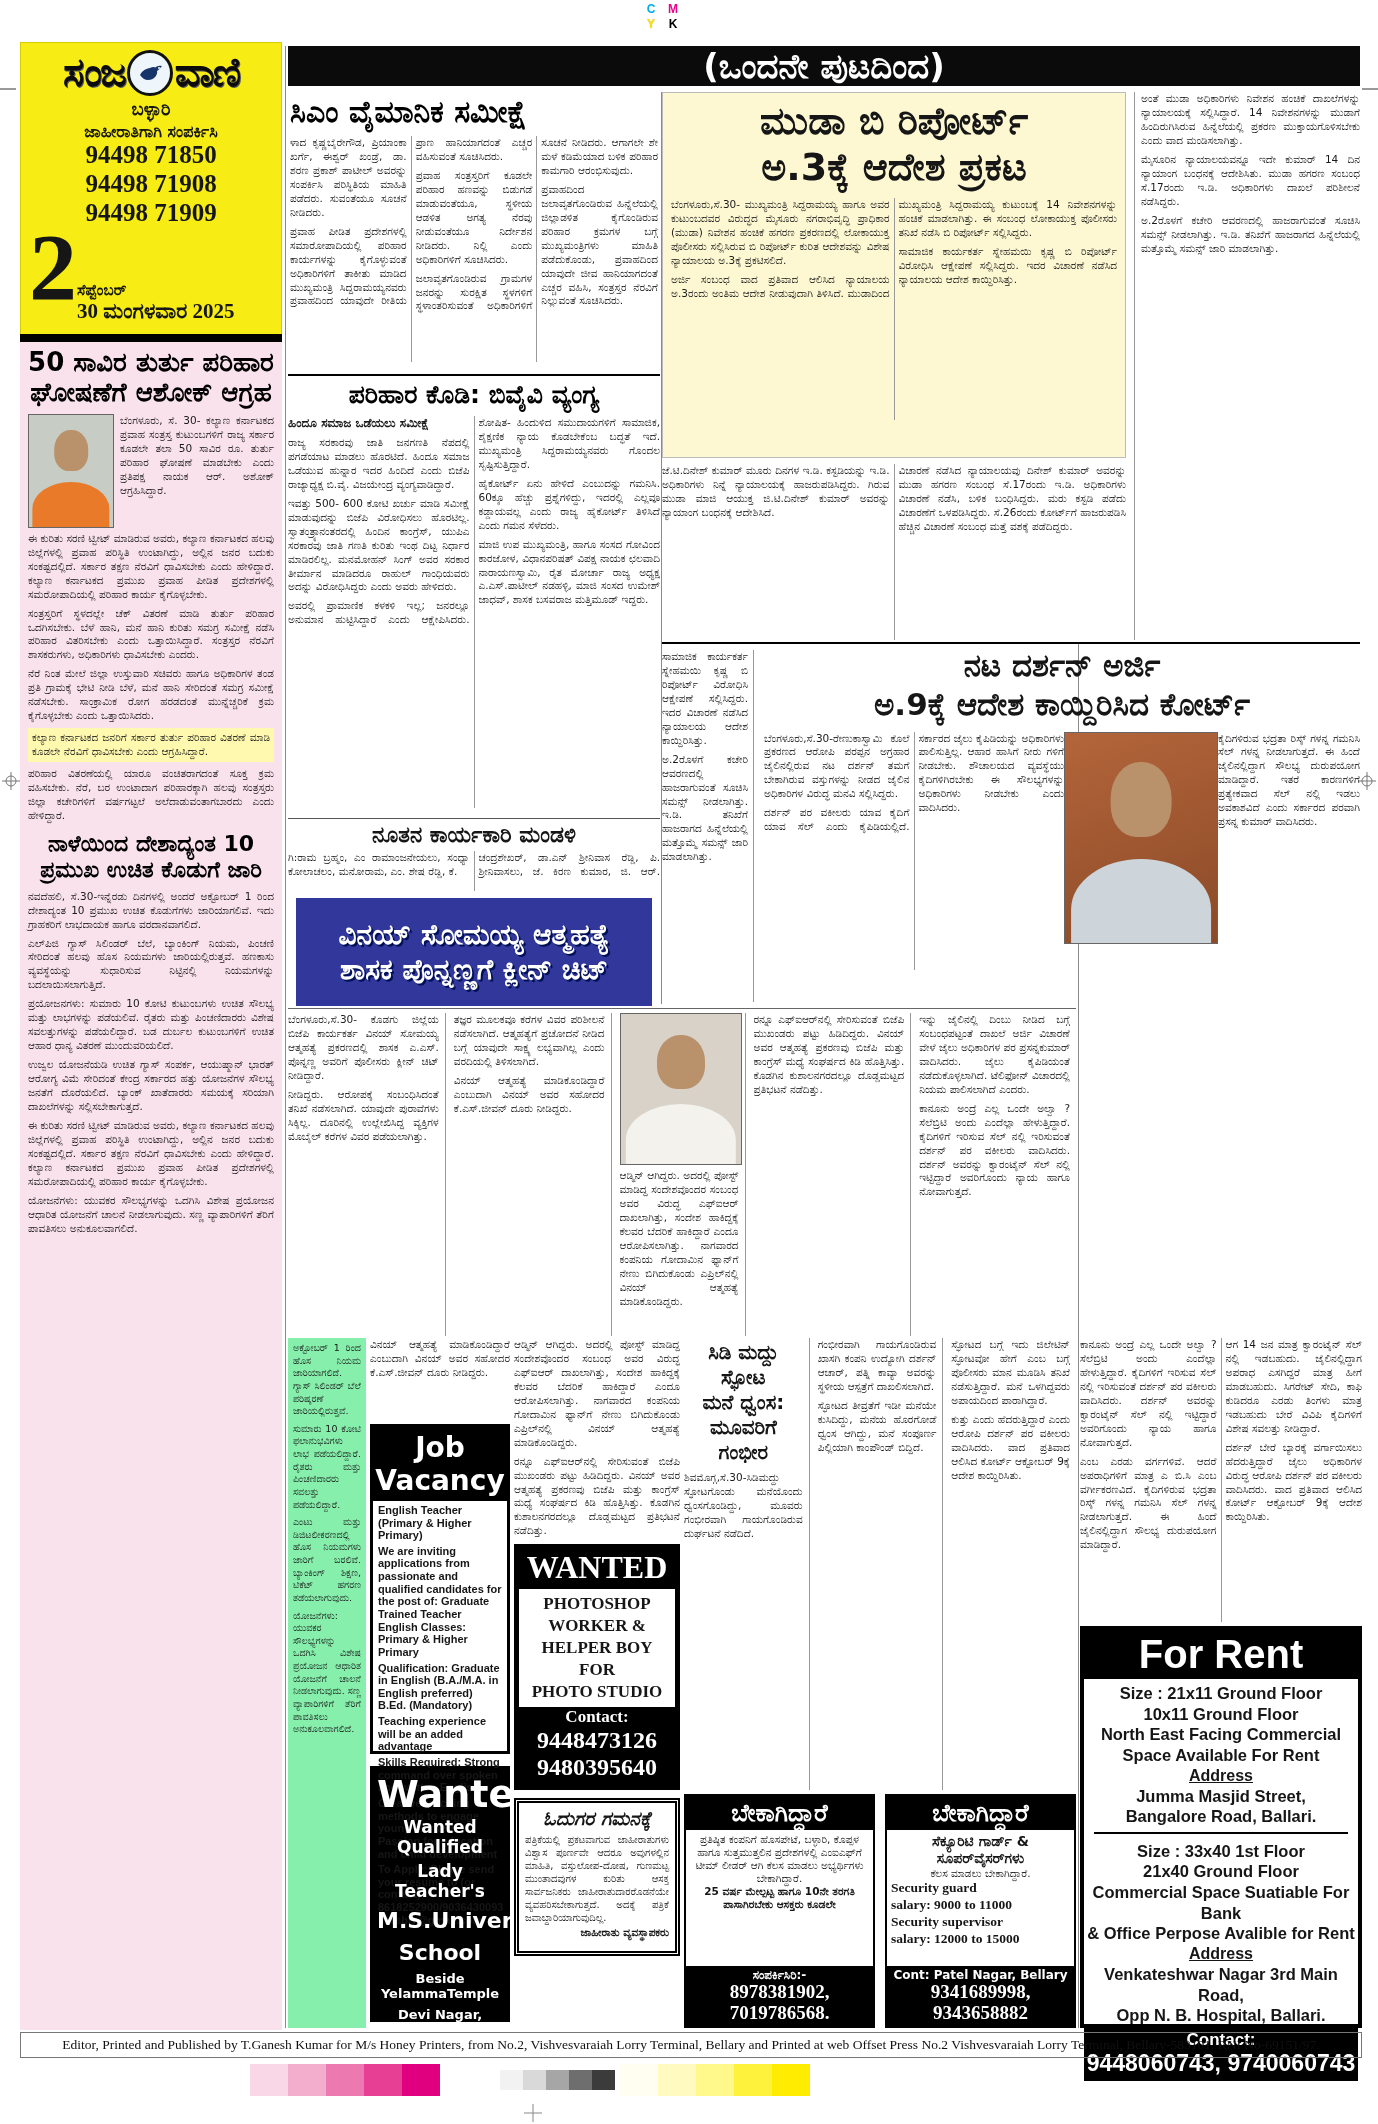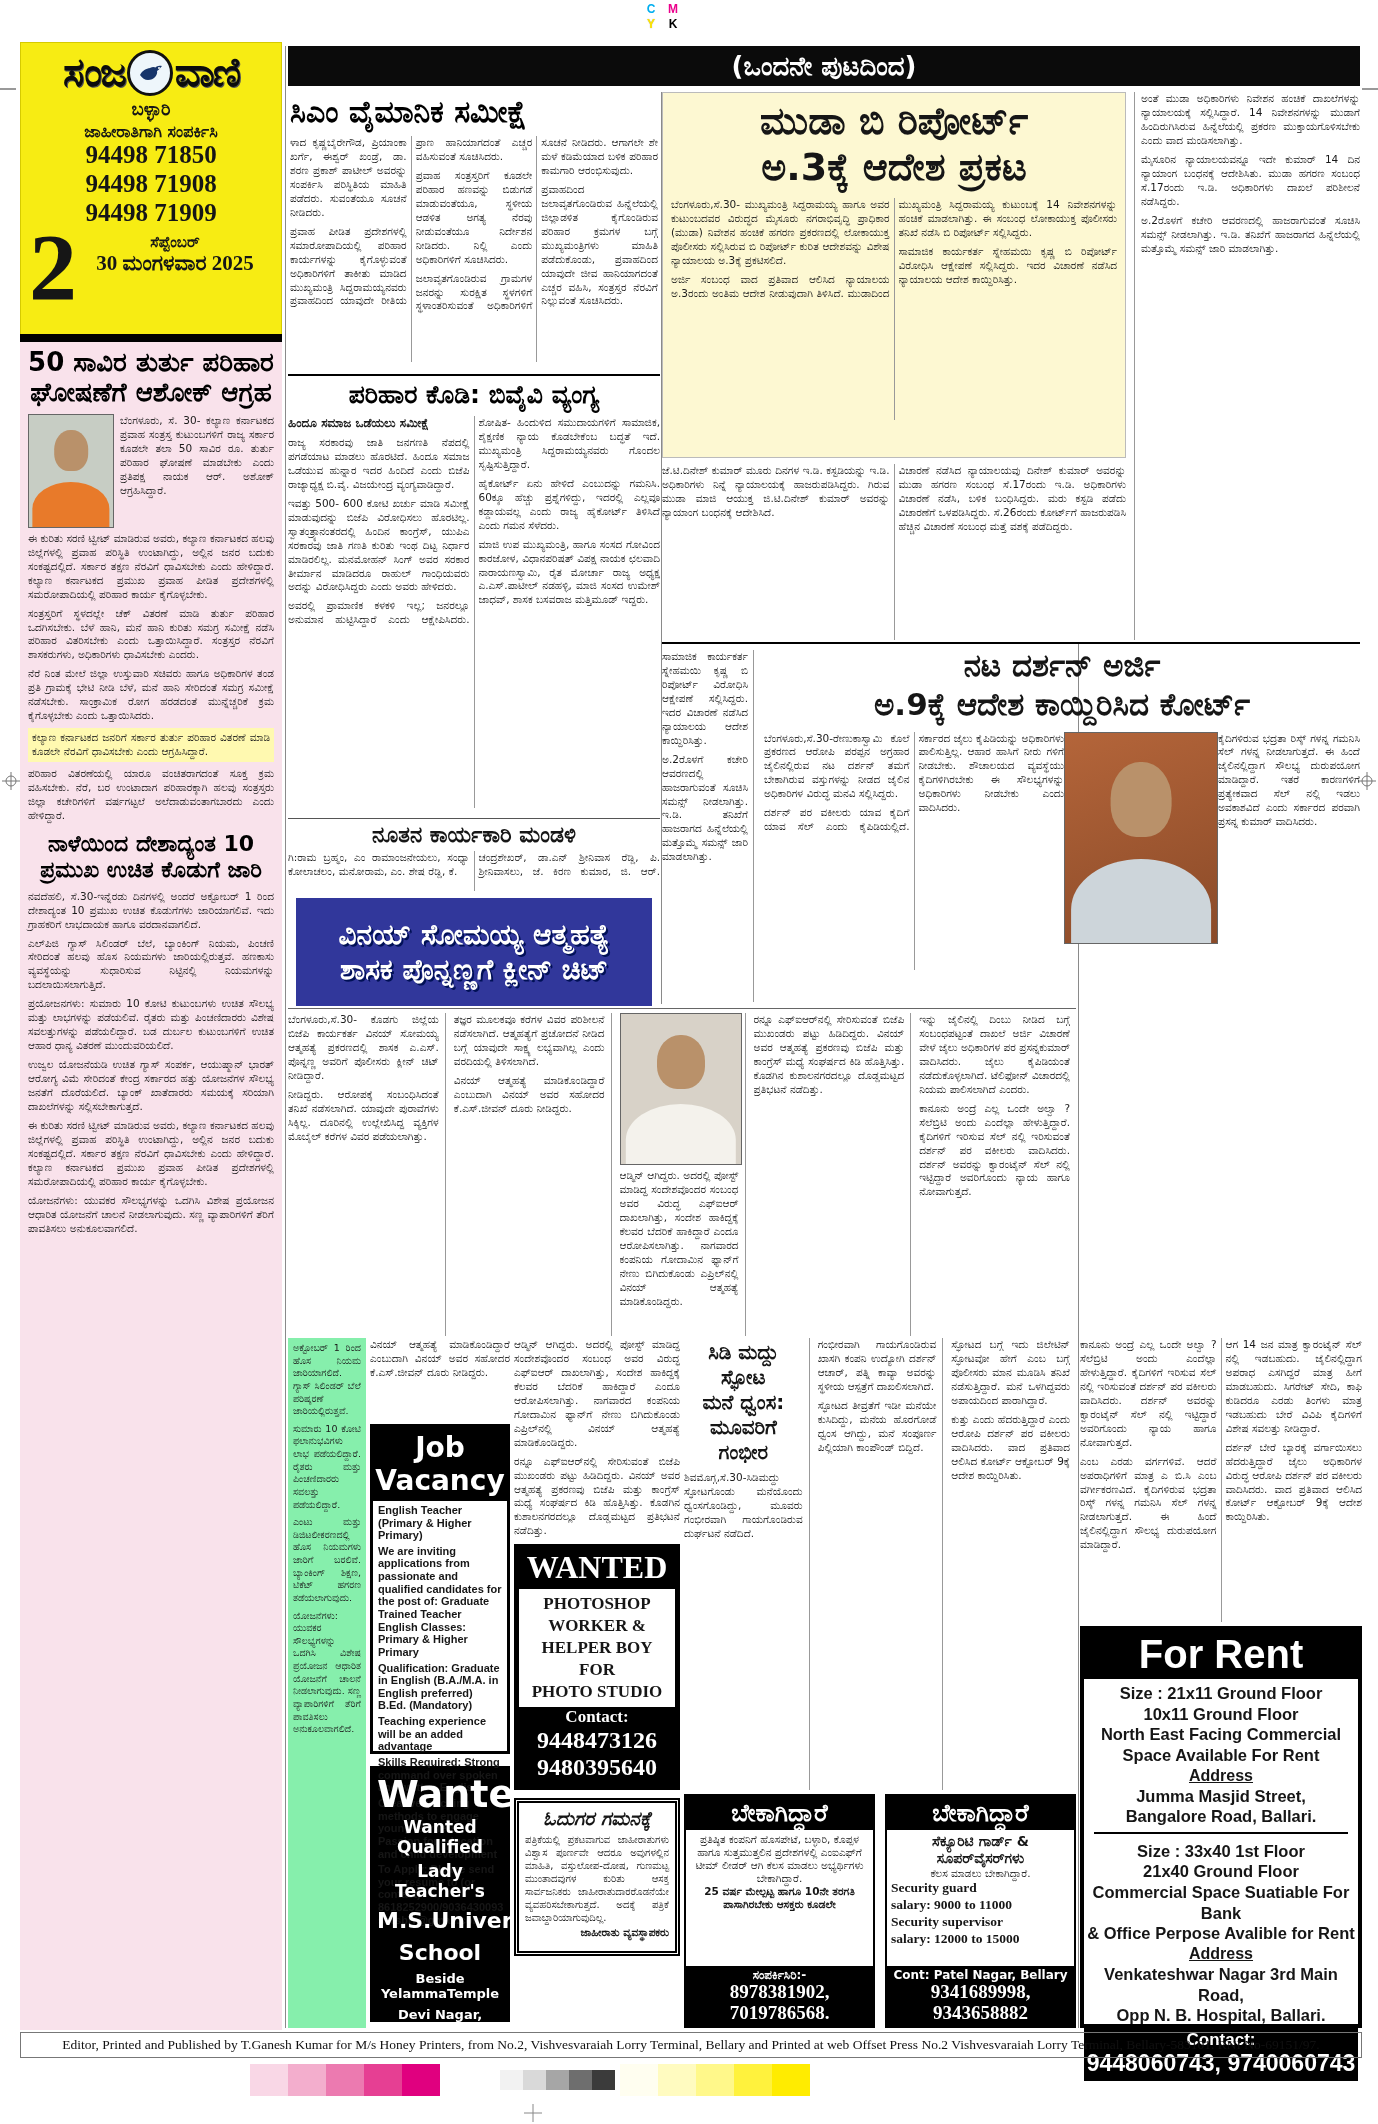--- a/index.html
+++ b/index.html
@@ -10,27 +10,27 @@
   
   #masthead{left:20px;top:42px;width:262px;height:296px;background:#f7ec13;border:1px solid #d6ca00;box-sizing:border-box;padding:6px 8px 0;}
   #masthead .logo-row{display:flex;align-items:center;justify-content:center;gap:2px;}
   #masthead .logo-txt{font-weight:bold;font-size:40px;letter-spacing:-2px;color:#0c0c0c;text-shadow:1px 1px 0 #555;}
   #masthead .dove{width:40px;height:40px;border-radius:50%;background:#eef6fb;border:3px solid #111;display:flex;align-items:center;justify-content:center;}
   #masthead .city{text-align:center;font-weight:bold;font-size:18px;margin-top:2px;}
   #masthead .contact{text-align:center;font-weight:bold;font-size:16px;margin-top:2px;}
   #masthead .phone{text-align:center;font-family:"Liberation Serif",serif;font-weight:bold;font-size:25px;line-height:1.15;}
   #masthead .bottom-row{display:flex;margin-top:0;}
   #masthead .pagenum{font-family:"Liberation Serif",serif;font-weight:bold;font-size:96px;line-height:.85;}
-  #masthead .daterow{flex:1;text-align:center;}
+  #masthead .daterow{flex:1;margin-top:48px;}
   #masthead .month{font-weight:bold;font-size:15px;margin-top:6px;}
   #masthead .dateline{font-weight:bold;font-size:21px;font-family:"Liberation Serif",serif;}
   #masthead-strip{left:20px;top:334px;width:262px;height:10px;background:#000;}
   
   #topbar{left:288px;top:46px;width:1072px;height:40px;background:#0b0b0b;display:flex;align-items:center;justify-content:center;}
-  #topbar span{color:#fff;font-weight:bold;font-size:26px;}
+  #topbar span{color:#fff;font-weight:bold;font-size:34px;}
   
   .bodytxt p{font-size:10.5px;line-height:1.33;margin:0 0 5px;text-align:justify;color:#1a1a1a;}
   .cols2{column-count:2;column-gap:9px;column-rule:1px solid #999;}
   .cols3{column-count:3;column-gap:9px;column-rule:1px solid #999;}
   .clip{overflow:hidden;box-sizing:border-box;}
   .hl-center{font-weight:bold;color:#000;text-align:center;}
   
   #leftcol{left:20px;top:342px;width:262px;height:1688px;background:#f9e2eb;padding:6px 8px;box-sizing:border-box;}
   #leftcol h1{margin:0 0 6px;font-size:26px;line-height:1.15;text-align:center;font-weight:bold;color:#000;}
   #leftcol h2{margin:8px 0 6px;font-size:22px;line-height:1.2;text-align:center;font-weight:bold;color:#000;}

